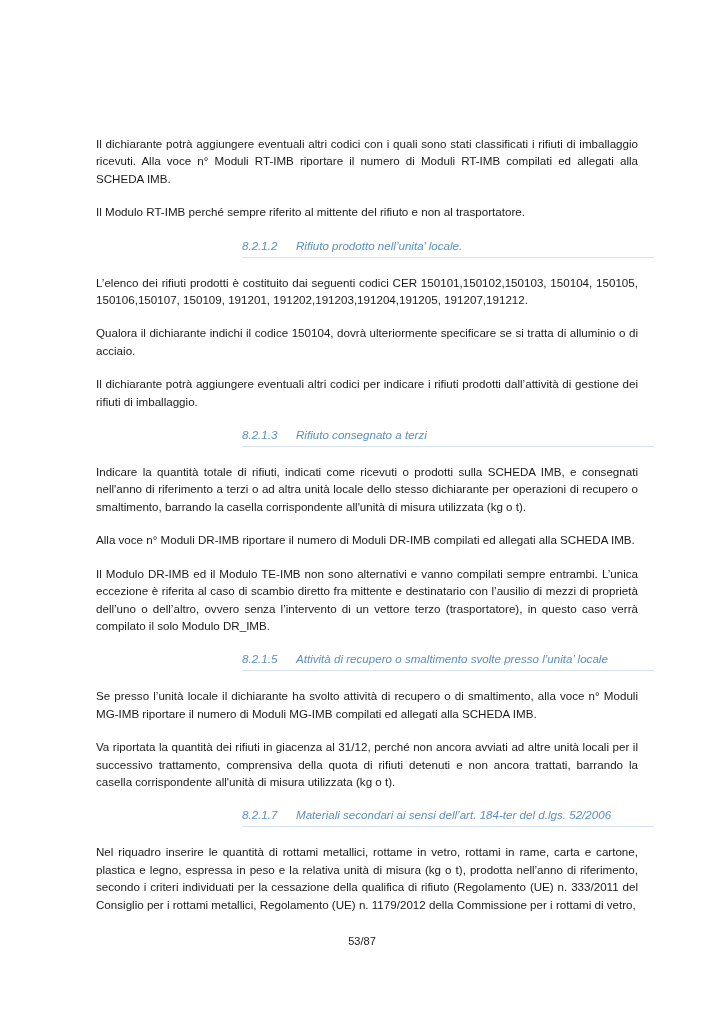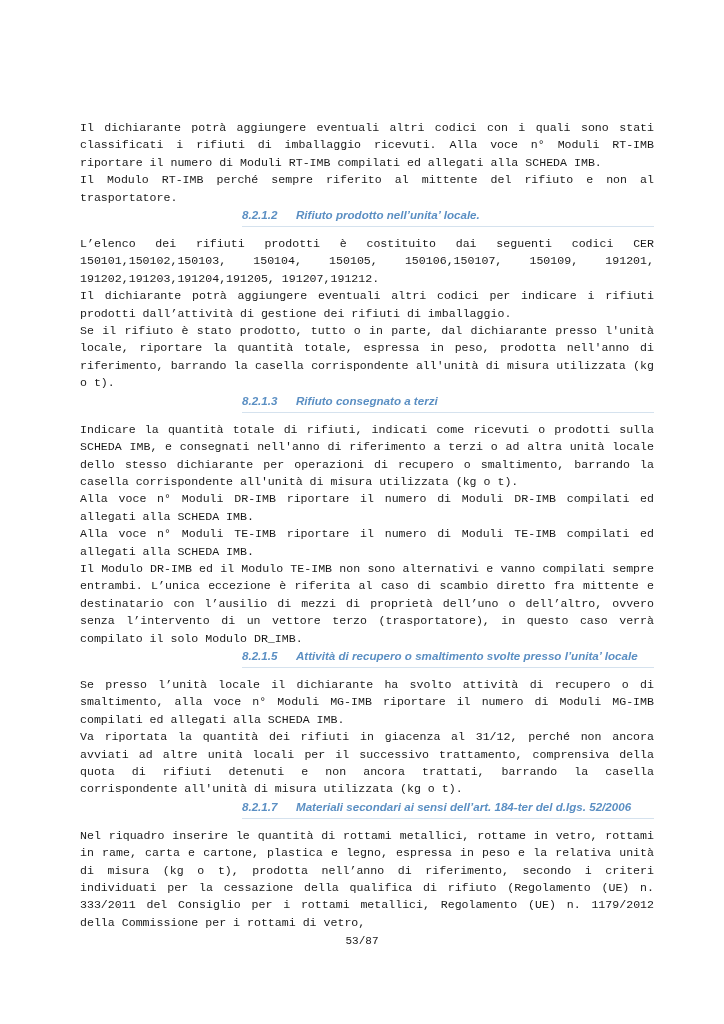--- a/index.html
+++ b/index.html
@@ -2,54 +2,52 @@
 <html><head>
 <meta charset="utf-8">
 <style>
   html, body { margin: 0; padding: 0; background: #ffffff; }
   body { width: 724px; height: 1024px; position: relative; overflow: hidden; }
   .page {
     position: absolute; left: 80px; top: 119px; width: 574px;
     font-family: "Liberation Sans", sans-serif;
     font-size: 11.6px; line-height: 17.4px; color: #1a1a1a;
   }
-  .para { margin: 0; text-align: justify; font-family: Liberation Mono, monospace; }
+  .para { margin: 16px; text-align: justify; }
   .para + .para { margin-top: 0; }
   .heading {
     margin: 0 0 8px 162px;
     padding: 0 0 3px 0;
     border-bottom: 1px solid #d5e2ee;
     color: #5b8fc3; font-style: italic;
     font-size: 11.6px; line-height: 17px;
     white-space: nowrap;
-    font-weight: bold;
   }
   .heading .num { display: inline-block; width: 54px; }
   .footer {
     position: absolute; top: 935px; left: 0; width: 724px; text-align: center;
-    font-family: Liberation Mono, monospace; font-size: 11px; color: #1a1a1a;
+    font-family: Liberation Sans, sans-serif; font-size: 11px; color: #1a1a1a;
   }
 </style>
 </head>
 <body>
 
 <div class="page">
   <p class="para">Il dichiarante potrà aggiungere eventuali altri codici con i quali sono stati classificati i rifiuti di imballaggio ricevuti. Alla voce n° Moduli RT-IMB riportare il numero di Moduli RT-IMB compilati ed allegati alla SCHEDA IMB.</p>
   <p class="para">Il Modulo RT-IMB perché sempre riferito al mittente del rifiuto e non al trasportatore.</p>
 
   <div class="heading"><span class="num">8.2.1.2</span><span>Rifiuto prodotto nell’unita’ locale.</span></div>
   <p class="para">L’elenco dei rifiuti prodotti è costituito dai seguenti codici CER 150101,150102,150103, 150104, 150105, 150106,150107, 150109, 191201, 191202,191203,191204,191205, 191207,191212.</p>
+  <p class="para">Qualora il dichiarante indichi il codice 150104, dovrà ulteriormente specificare se si tratta di alluminio o di acciaio.</p>
   <p class="para">Il dichiarante potrà aggiungere eventuali altri codici per indicare i rifiuti prodotti dall’attività di gestione dei rifiuti di imballaggio.</p>
-  <p class="para">Se il rifiuto è stato prodotto, tutto o in parte, dal dichiarante presso l'unità locale, riportare la quantità totale, espressa in peso, prodotta nell'anno di riferimento, barrando la casella corrispondente all'unità di misura utilizzata (kg o t).</p>
 
   <div class="heading"><span class="num">8.2.1.3</span><span>Rifiuto consegnato a terzi</span></div>
   <p class="para">Indicare la quantità totale di rifiuti, indicati come ricevuti o prodotti sulla SCHEDA IMB, e consegnati nell'anno di riferimento a terzi o ad altra unità locale dello stesso dichiarante per operazioni di recupero o smaltimento, barrando la casella corrispondente all'unità di misura utilizzata (kg o t).</p>
   <p class="para">Alla voce n° Moduli DR-IMB riportare il numero di Moduli DR-IMB compilati ed allegati alla SCHEDA IMB.</p>
 
-  <p class="para">Alla voce n° Moduli TE-IMB riportare il numero di Moduli TE-IMB compilati ed allegati alla SCHEDA IMB.</p>
   <p class="para">Il Modulo DR-IMB ed il Modulo TE-IMB non sono alternativi e vanno compilati sempre entrambi. L’unica eccezione è riferita al caso di scambio diretto fra mittente e destinatario con l’ausilio di mezzi di proprietà dell’uno o dell’altro, ovvero senza l’intervento di un vettore terzo (trasportatore), in questo caso verrà compilato il solo Modulo DR_IMB.</p>
 
   <div class="heading"><span class="num">8.2.1.5</span><span>Attività di recupero o smaltimento svolte presso l’unita’ locale</span></div>
   <p class="para">Se presso l’unità locale il dichiarante ha svolto attività di recupero o di smaltimento, alla voce n° Moduli MG-IMB riportare il numero di Moduli MG-IMB compilati ed allegati alla SCHEDA IMB.</p>
 
   <p class="para">Va riportata la quantità dei rifiuti in giacenza al 31/12, perché non ancora avviati ad altre unità locali per il successivo trattamento, comprensiva della quota di rifiuti detenuti e non ancora trattati, barrando la casella corrispondente all'unità di misura utilizzata (kg o t).</p>
 
   <div class="heading"><span class="num">8.2.1.7</span><span>Materiali secondari ai sensi dell’art. 184-ter del d.lgs. 52/2006</span></div>
   <p class="para">Nel riquadro inserire le quantità di rottami metallici, rottame in vetro, rottami in rame, carta e cartone, plastica e legno, espressa in peso e la relativa unità di misura (kg o t), prodotta nell’anno di riferimento, secondo i criteri individuati per la cessazione della qualifica di rifiuto (Regolamento (UE) n. 333/2011 del Consiglio per i rottami metallici, Regolamento (UE) n. 1179/2012 della Commissione per i rottami di vetro,</p>
 </div>

